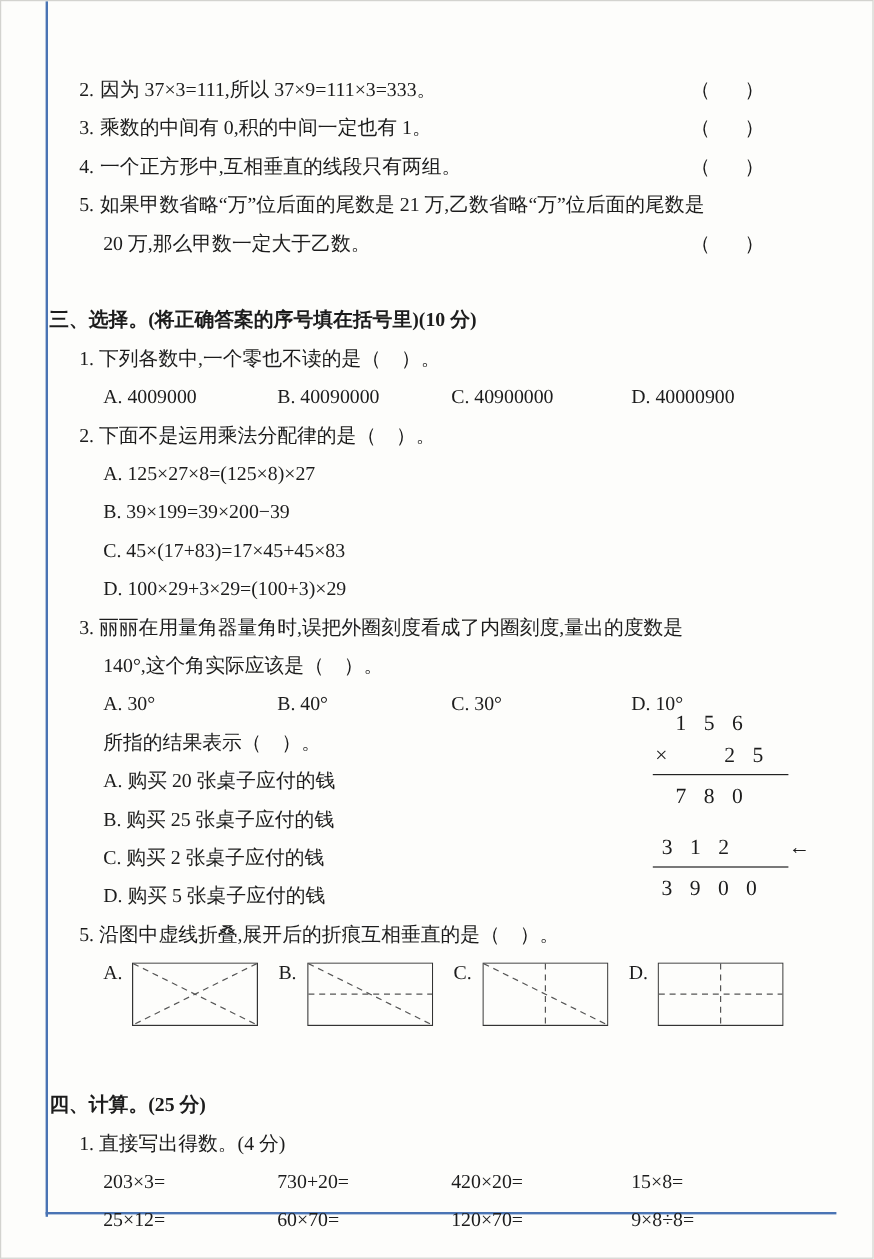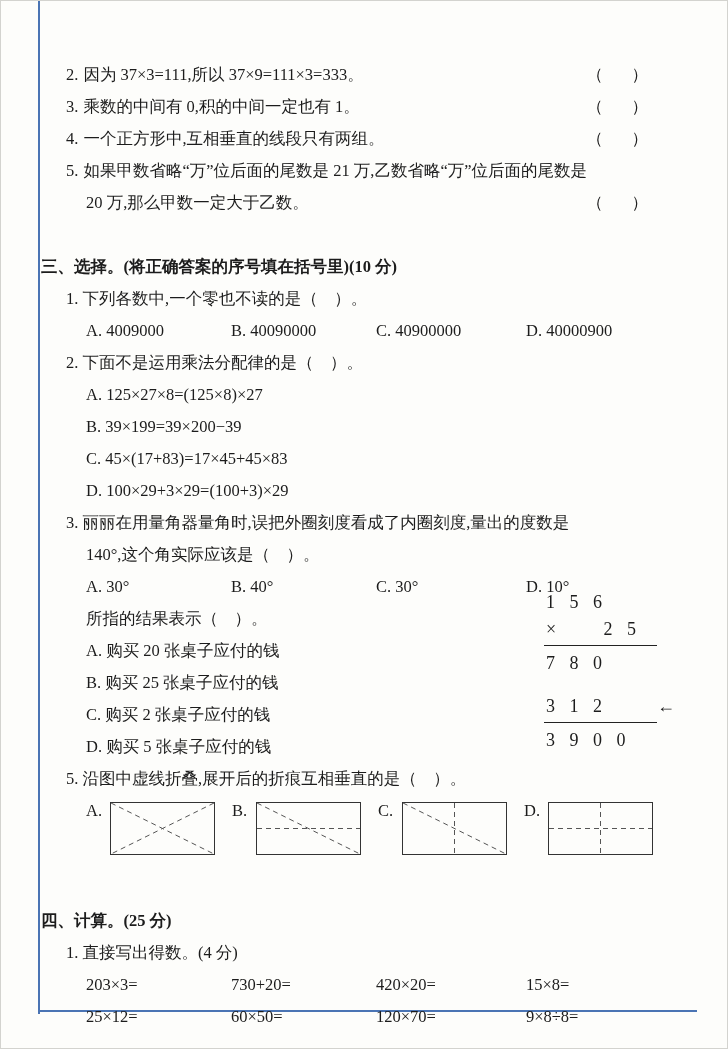--- a/index.html
+++ b/index.html
@@ -2,32 +2,32 @@
 <html><head>
 <meta charset="utf-8">
 <style>
   * { margin:0; padding:0; box-sizing:border-box; }
   html,body { width:728px; height:1049px; }
   body { background:#e9e9e7; font-family:"Liberation Serif","DejaVu Serif",serif; }
   .page { position:relative; width:728px; height:1049px; background:#fdfdfb;
           border:1px solid #d3d3cf; overflow:hidden; color:#1c1c1c; }
   .frame-left { position:absolute; left:37px; top:0; height:1013px; width:2px; background:#4a74b4; }
   .frame-bottom { position:absolute; left:37px; right:30px; bottom:36px; height:2px; background:#4a74b4; }
-  .content { position:absolute; inset:0; padding:58px 35px 0 40px; font-size:16.5px; line-height:32px; }
+  .content { position:absolute; inset:0; padding:58px 46px 0 40px; font-size:16.5px; line-height:32px; }
   .row { display:flex; justify-content:space-between; white-space:nowrap; }
   .ind1 { padding-left:25px; }
   .ind2 { padding-left:45px; }
   .qnum { margin-right:5px; }
   .bracket { margin-right:38px; letter-spacing:6px; white-space:pre; }
   .s-title { font-weight:bold;margin-top:32px; }
   .opt-grid { display:grid; grid-template-columns:145px 145px 150px 1fr; padding-left:45px; white-space:nowrap;font-family:Liberation Serif, serif; }
   .opt-line { padding-left:45px; white-space:nowrap; }
   
   .vm { position:absolute; top:588px; right:86px; width:95px; font-size:18px;
-        line-height:27px; text-align:left; letter-spacing:5px; }
+        line-height:27px; text-align:center; letter-spacing:5px; }
   .vm-line { height:27px; }
   .vm-mul { display:flex; justify-content:space-between; }
   .vm-mul .sign { letter-spacing:0; }
   .vm-rule { border-top:1.5px solid #222; margin:2px -16px 4px -2px; height:0; }
   .vm-p2 { position:relative; padding-right:23px;margin-top:16px; }
   .vm-arrow { position:absolute; right:-34px; top:0; letter-spacing:0; }
   
   .figs { display:flex; padding-left:45px; height:78px; align-items:flex-start; padding-top:4px; }
   .fig { display:flex; width:146px; }
   .fig-label { width:24px; line-height:22px; padding-top:1px; }
@@ -133,21 +133,21 @@
     <div class="s-title">四、计算。(25 分)</div>
     <div class="ind1">1. 直接写出得数。(4 分)</div>
     <div class="opt-grid">
       <span>203×3=</span>
       <span>730+20=</span>
       <span>420×20=</span>
       <span>15×8=</span>
     </div>
     <div class="opt-grid">
       <span>25×12=</span>
-      <span>60×50=</span>
+      <span>60×70=</span>
       <span>120×70=</span>
       <span>9×8÷8=</span>
     </div>
   </div>
 
   <div class="vm">
     <div class="vm-line">1 5 6</div>
     <div class="vm-line vm-mul">
       <span class="sign">×</span>
       <span>2 5</span>

